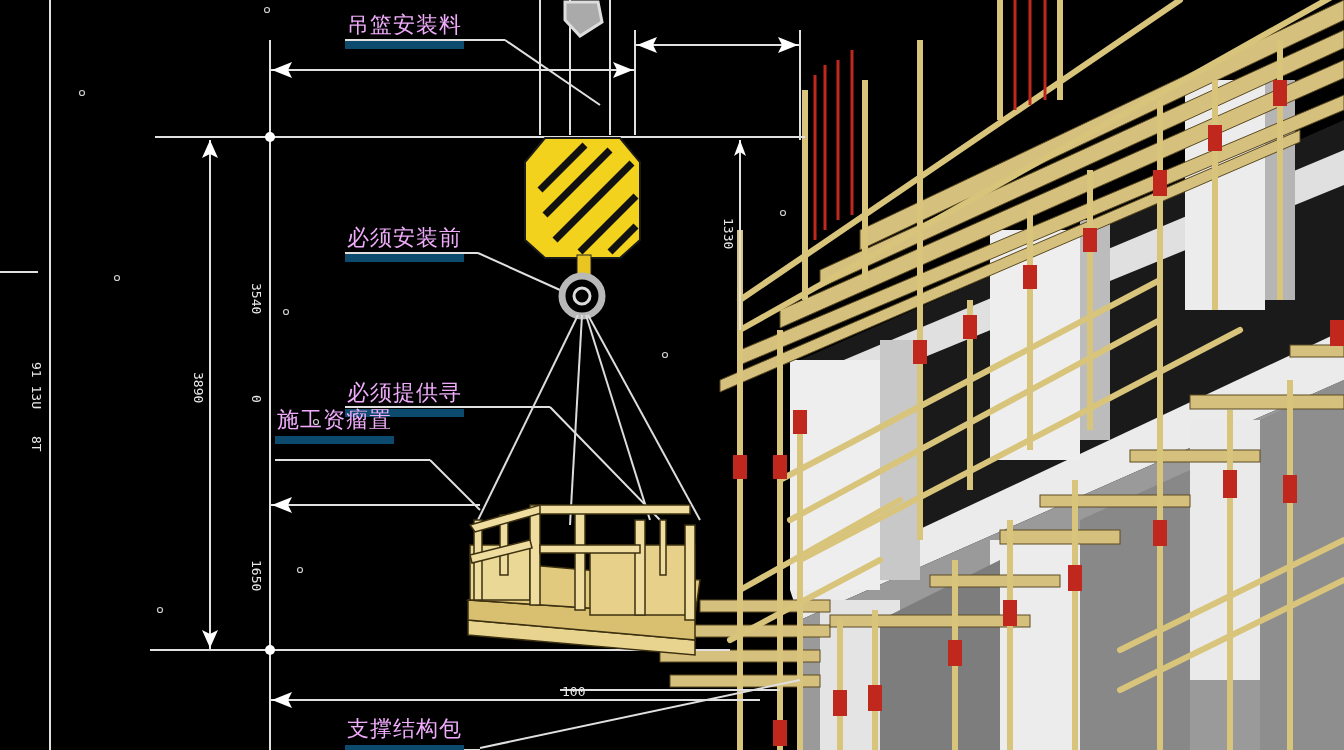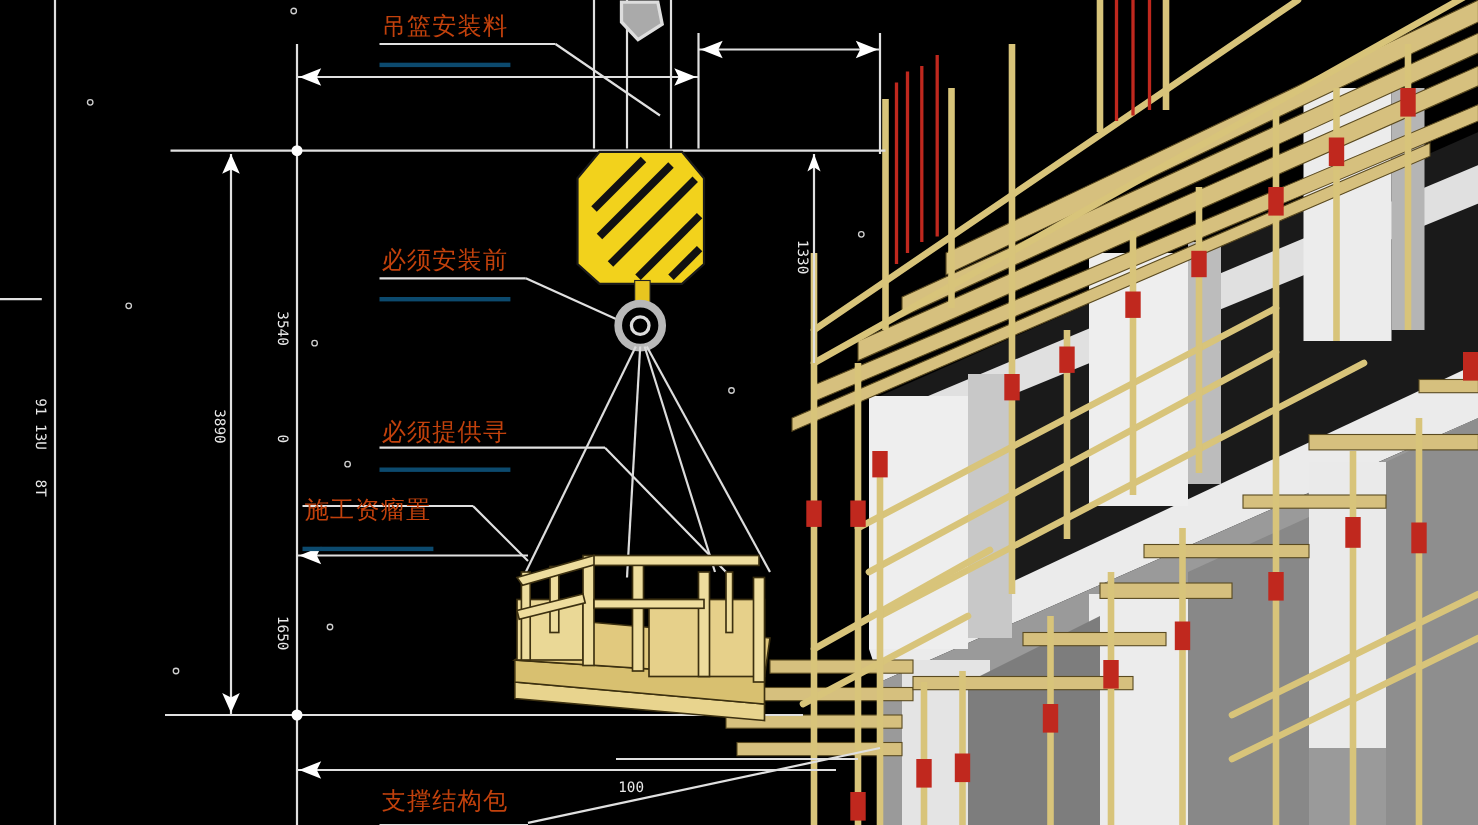--- a/index.html
+++ b/index.html
@@ -1,21 +1,21 @@
 <!DOCTYPE html>
 <html><head>
 <meta charset="utf-8">
 <style>
   html, body { margin:0; padding:0; background:#000; }
   body { width:1344px; height:750px; overflow:hidden; position:relative; font-family:"DejaVu Sans", sans-serif; }
   #canvas { position:absolute; left:0; top:0; width:1344px; height:750px; }
   .label {
-    position:absolute; color:#c2410c; font-size:22px; line-height:26px;
-    letter-spacing:1px; white-space:nowrap; padding:0 2px 19px 2px;
-    border-bottom:4px solid #0c4a6e;
+    position:absolute; color:#f0abfc; font-size:22px; line-height:26px;
+    letter-spacing:1px; white-space:nowrap; padding:0 2px 3px 2px;
+    border-bottom:8px solid #0c4a6e;
   }
   .dim-text { position:absolute; color:#e8e8e8; font-size:13px; font-family:"DejaVu Sans Mono", monospace; white-space:nowrap; }
   .vert { transform:rotate(90deg); transform-origin:left top; }
 </style>
 </head>
 <body>
 
 <svg id="canvas" width="1344" height="750" viewBox="0 0 1344 750" xmlns="http://www.w3.org/2000/svg">
   <rect x="0" y="0" width="1344" height="750" fill="#000"></rect>
 
@@ -234,23 +234,23 @@
       <rect x="540" y="505" width="150" height="9"></rect>
       <rect x="540" y="545" width="100" height="8"></rect>
       <polygon points="470,555 530,540 532,548 472,563"></polygon>
     </g>
   </g>
 </svg>
 
 <div class="label" style="left:345px;top:12px;">吊篮安装料</div>
 <div class="label" style="left:345px;top:225px;text-align:right;">必须安装前</div>
 <div class="label" style="left:345px;top:380px;font-family:Liberation Serif, serif;">必须提供寻</div>
-<div class="label" style="left:275px;top:452px;text-align:center;">施工资瘤置</div>
+<div class="label" style="left:275px;top:407px;text-align:center;">施工资瘤置</div>
 <div class="label" style="left:345px;top:716px;">支撑结构包</div>
 
 <div class="dim-text vert" style="left:44px;top:362px;">91 13U</div>
 <div class="dim-text vert" style="left:44px;top:436px;">8T</div>
 <div class="dim-text vert" style="left:206px;top:372px;">3890</div>
 <div class="dim-text vert" style="left:264px;top:283px;">3540</div>
 <div class="dim-text vert" style="left:264px;top:395px;">0</div>
 <div class="dim-text vert" style="left:264px;top:560px;">1650</div>
 <div class="dim-text vert" style="left:736px;top:218px;">1330</div>
-<div class="dim-text" style="left:562px;top:684px;margin-top:25px;">100</div>
+<div class="dim-text" style="left:562px;top:684px;">100</div>
 
 </body></html>

